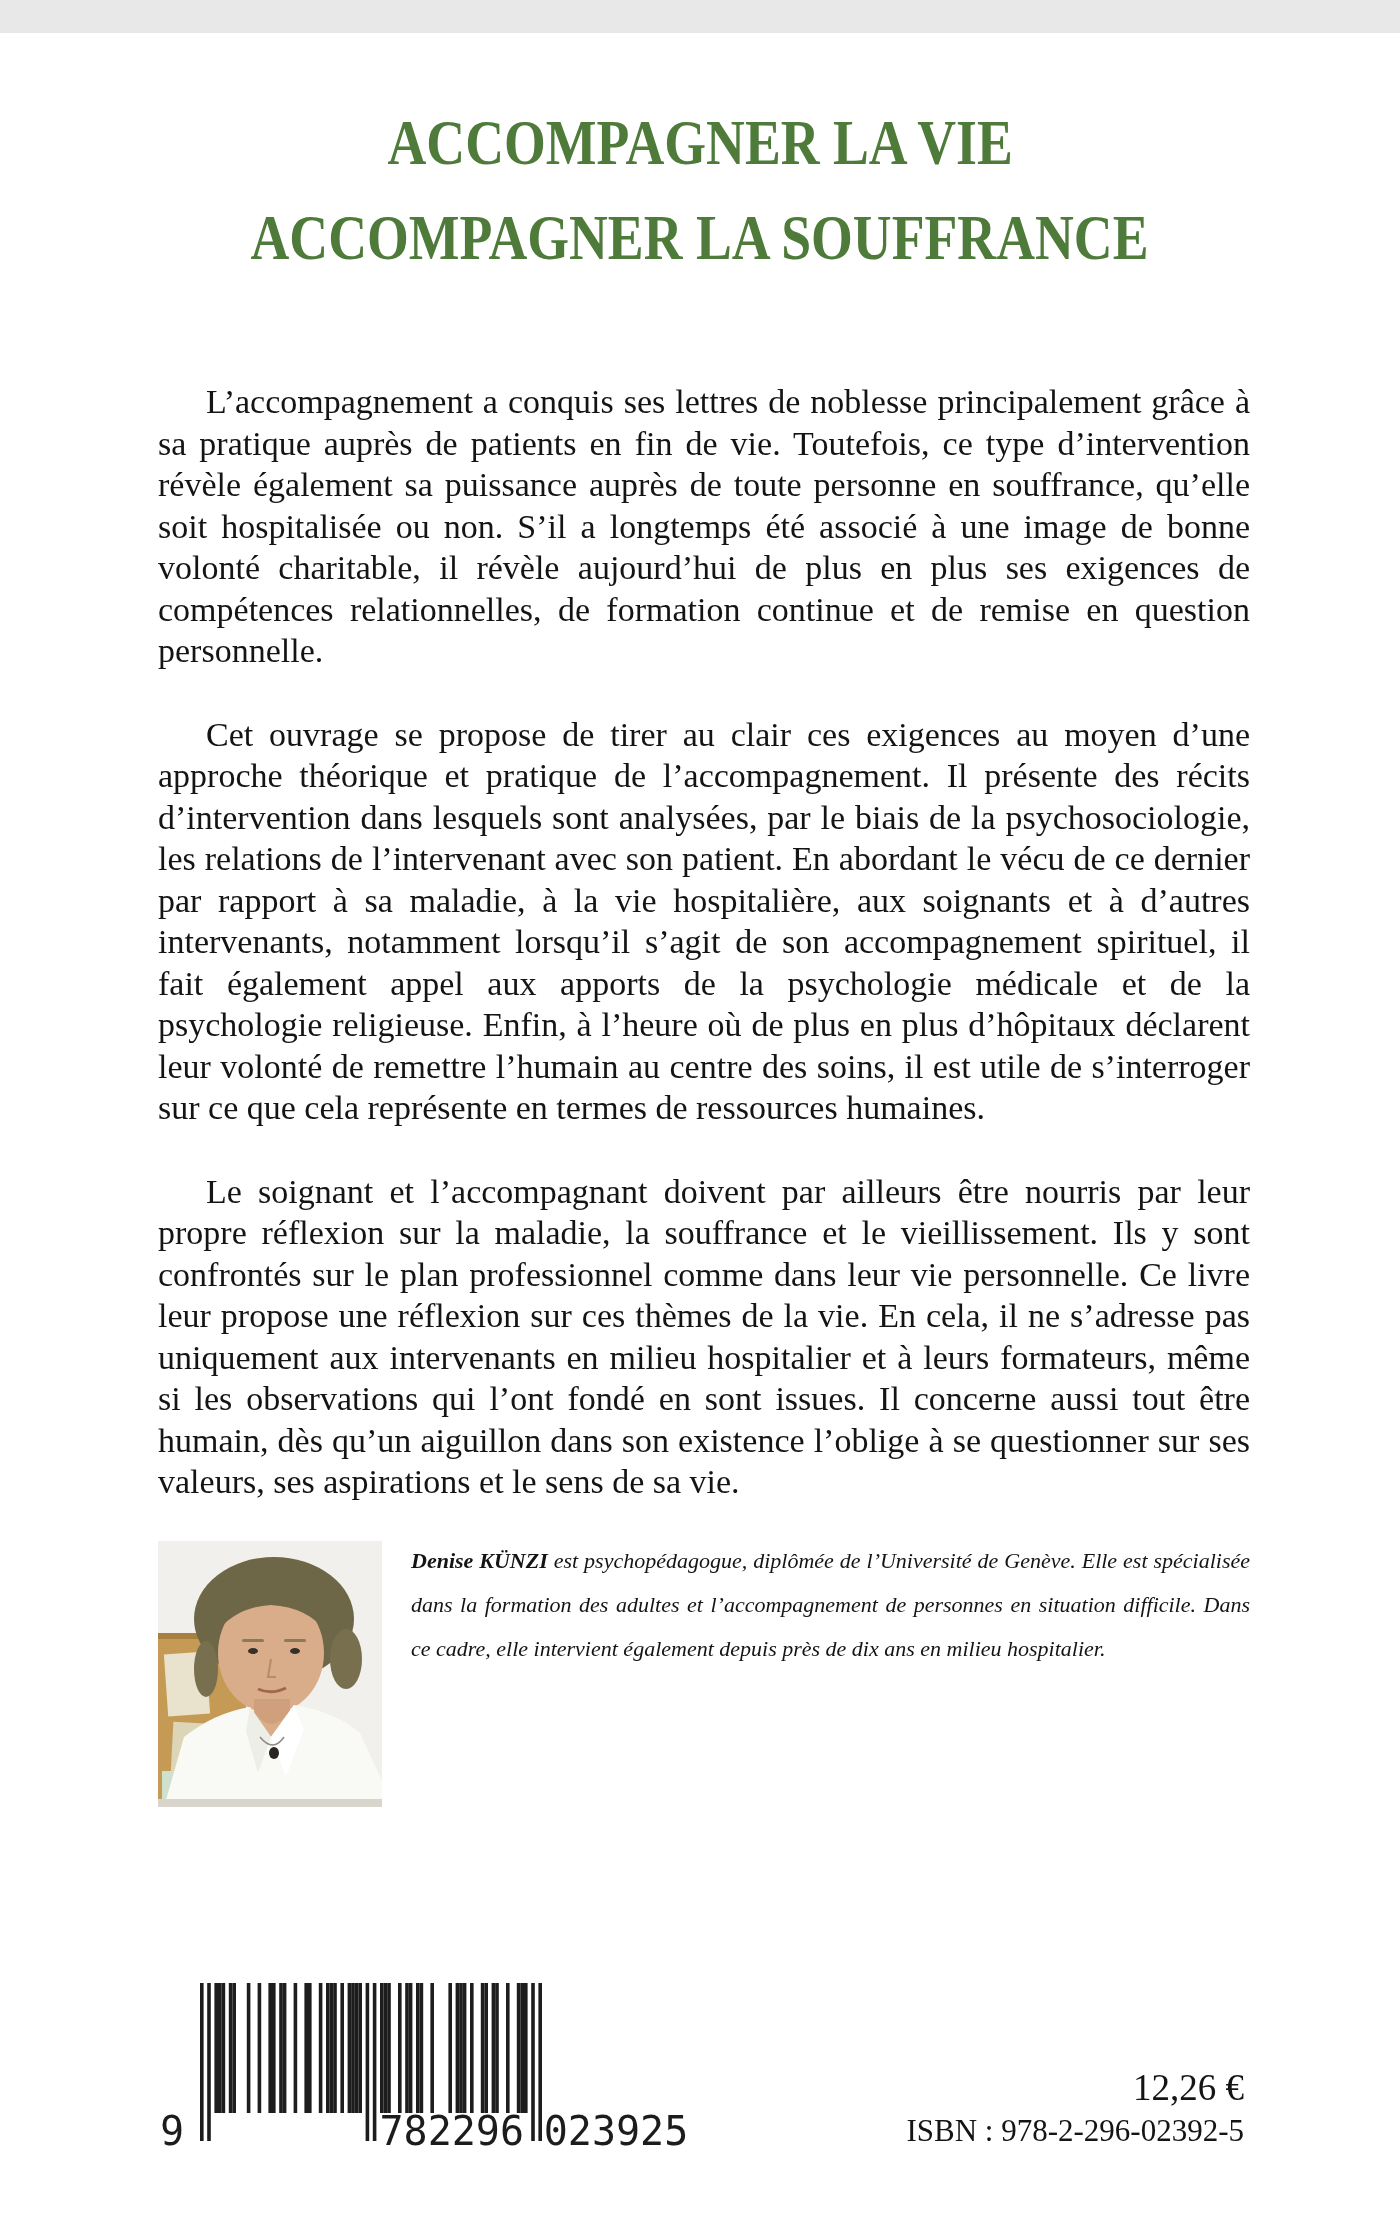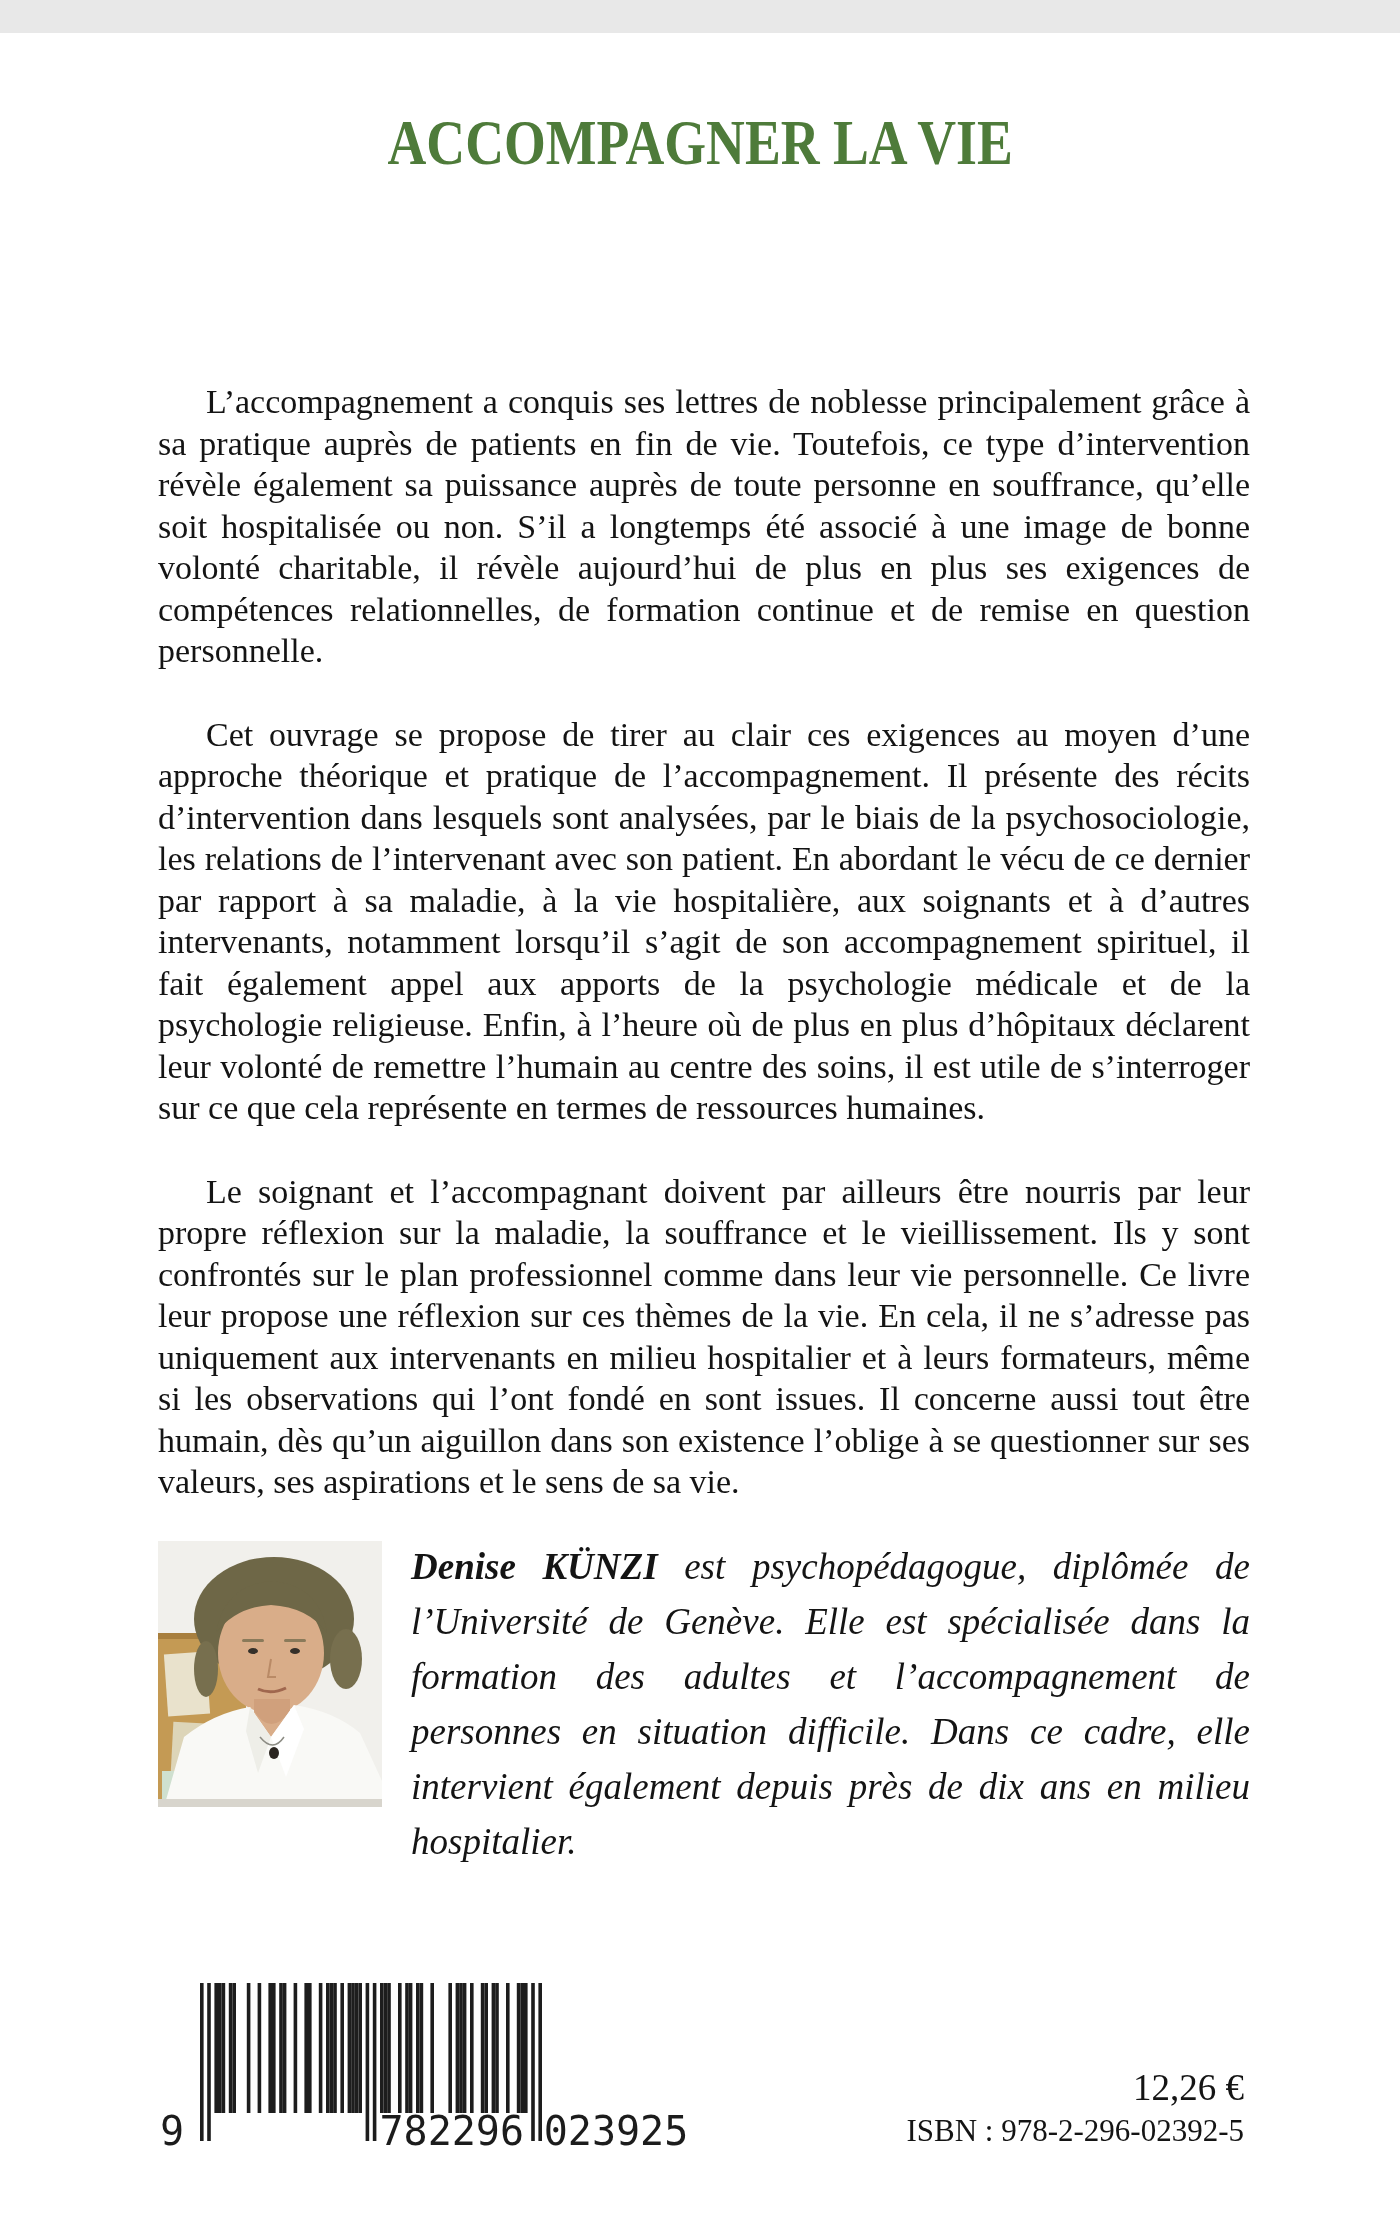--- a/index.html
+++ b/index.html
@@ -44,22 +44,22 @@
   .bio-block { position: absolute; top: 1506px; left: 158px; width: 1092px; }
   .author-photo {
     position: absolute; left: 0; top: 2px;
     width: 224px; height: 266px;
     background: #f0efeb;
   }
   .author-photo svg { display: block; width: 100%; height: 100%; }
   .bio-text {
     margin-left: 253px;
     font-style: italic;
-    font-size: 37px;
-    line-height: 55px;
+    font-size: 22px;
+    line-height: 44px;
     text-align: justify;
   }
   .bio-name { font-weight: bold; }
 
   
   .barcode-block { position: absolute; left: 160px; top: 1950px; width: 600px; height: 175px; }
   .barcode-bars { position: absolute; left: 40px; top: 0; }
   .bc-digit {
     position: absolute;
     font-family: "DejaVu Sans Mono", monospace;
@@ -80,20 +80,23 @@
   .isbn-line  { font-size: 31px; line-height: 42px; }
 </style>
 </head>
 <body>
 
 <div class="page" style="color: rgb(20, 20, 20); margin-top: 33px;">
 
   <div class="title-block">
     <div class="title-line-wrap">
       <span class="title-line" style="color: rgb(78, 123, 58);">ACCOMPAGNER LA VIE</span>
+    </div>
+    <div class="title-line-wrap">
+      <span class="title-line" style="color: rgb(78, 123, 58);">ACCOMPAGNER LA SOUFFRANCE</span>
     </div>
   </div>
 
   <div class="synopsis">
     <p>L’accompagnement a conquis ses lettres de noblesse principalement grâce à sa pratique auprès de patients en fin de vie. Toutefois, ce type d’intervention révèle également sa puissance auprès de toute personne en souffrance, qu’elle soit hospitalisée ou non. S’il a longtemps été associé à une image de bonne volonté charitable, il révèle aujourd’hui de plus en plus ses exigences de compétences relationnelles, de formation continue et de remise en question personnelle.</p>
     <p>Cet ouvrage se propose de tirer au clair ces exigences au moyen d’une approche théorique et pratique de l’accompagnement. Il présente des récits d’intervention dans lesquels sont analysées, par le biais de la psychosociologie, les relations de l’intervenant avec son patient. En abordant le vécu de ce dernier par rapport à sa maladie, à la vie hospitalière, aux soignants et à d’autres intervenants, notamment lorsqu’il s’agit de son accompagnement spirituel, il fait également appel aux apports de la psychologie médicale et de la psychologie religieuse. Enfin, à l’heure où de plus en plus d’hôpitaux déclarent leur volonté de remettre l’humain au centre des soins, il est utile de s’interroger sur ce que cela représente en termes de ressources humaines.</p>
     <p>Le soignant et l’accompagnant doivent par ailleurs être nourris par leur propre réflexion sur la maladie, la souffrance et le vieillissement. Ils y sont confrontés sur le plan professionnel comme dans leur vie personnelle. Ce livre leur propose une réflexion sur ces thèmes de la vie. En cela, il ne s’adresse pas uniquement aux intervenants en milieu hospitalier et à leurs formateurs, même si les observations qui l’ont fondé en sont issues. Il concerne aussi tout être humain, dès qu’un aiguillon dans son existence l’oblige à se questionner sur ses valeurs, ses aspirations et le sens de sa vie.</p>
   </div>
 
   <div class="bio-block">

